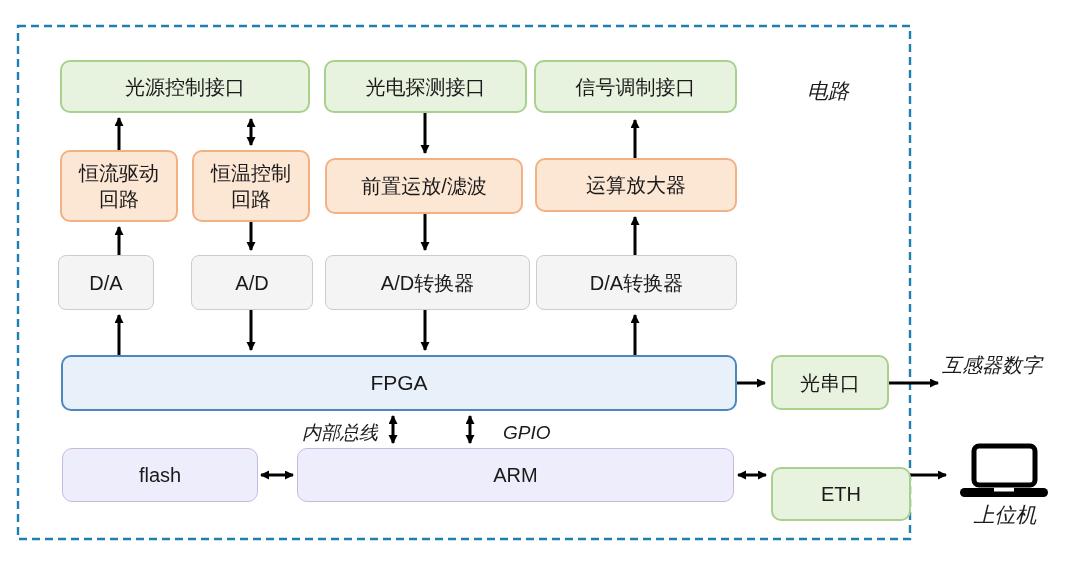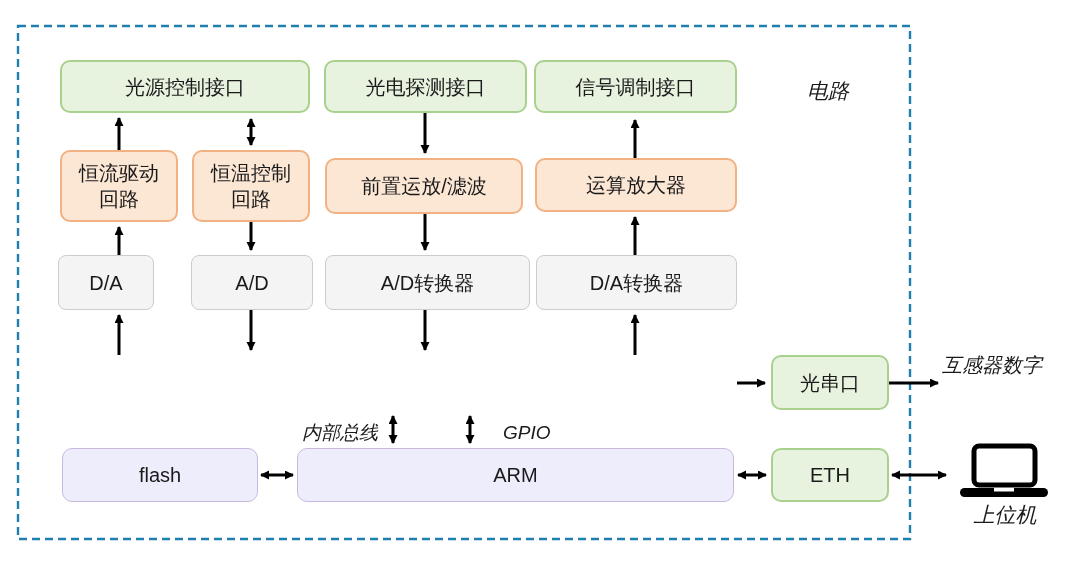--- a/index.html
+++ b/index.html
@@ -102,28 +102,29 @@
     </span>
   </div>
   <div class="node orange" style="left:325px;top:158px;width:198px;height:56px;">前置运放/滤波</div>
   <div class="node orange" style="left:535px;top:158px;width:202px;height:54px;">运算放大器</div>
 
   <div class="node gray" style="left:58px;top:255px;width:96px;height:55px;">D/A</div>
   <div class="node gray" style="left:191px;top:255px;width:122px;height:55px;">A/D</div>
   <div class="node gray" style="left:325px;top:255px;width:205px;height:55px;">A/D转换器</div>
   <div class="node gray" style="left:536px;top:255px;width:201px;height:55px;">D/A转换器</div>
 
+  <div class="node blue" style="left:61px;top:355px;width:676px;height:56px;">FPGA</div>
   <div class="node green" style="left:771px;top:355px;width:118px;height:55px;">光串口</div>
 
   <div class="freetext" style="left:925px;top:353px;width:134px;">
     <div>互感器数字</div>
   </div>
 
   <div class="freetext" style="left:283px;top:421px;width:95px;text-align:right;font-size:19px;">内部总线</div>
   <div class="freetext" style="left:483px;top:421px;width:70px;text-align:left;font-size:19px;margin-left:20px;">GPIO</div>
 
   <div class="node purple" style="left:62px;top:448px;width:196px;height:54px;">flash</div>
   <div class="node purple" style="left:297px;top:448px;width:437px;height:54px;">ARM</div>
-  <div class="node green" style="left:771px;top:448px;width:118px;height:54px;">ETH</div>
+  <div class="node green" style="left:771px;top:467px;width:140px;height:54px;">ETH</div>
 
   <div class="freetext" style="left:964px;top:503px;width:82px;font-size:21px;">上位机</div>
 
 </div>
 
 </body></html>

